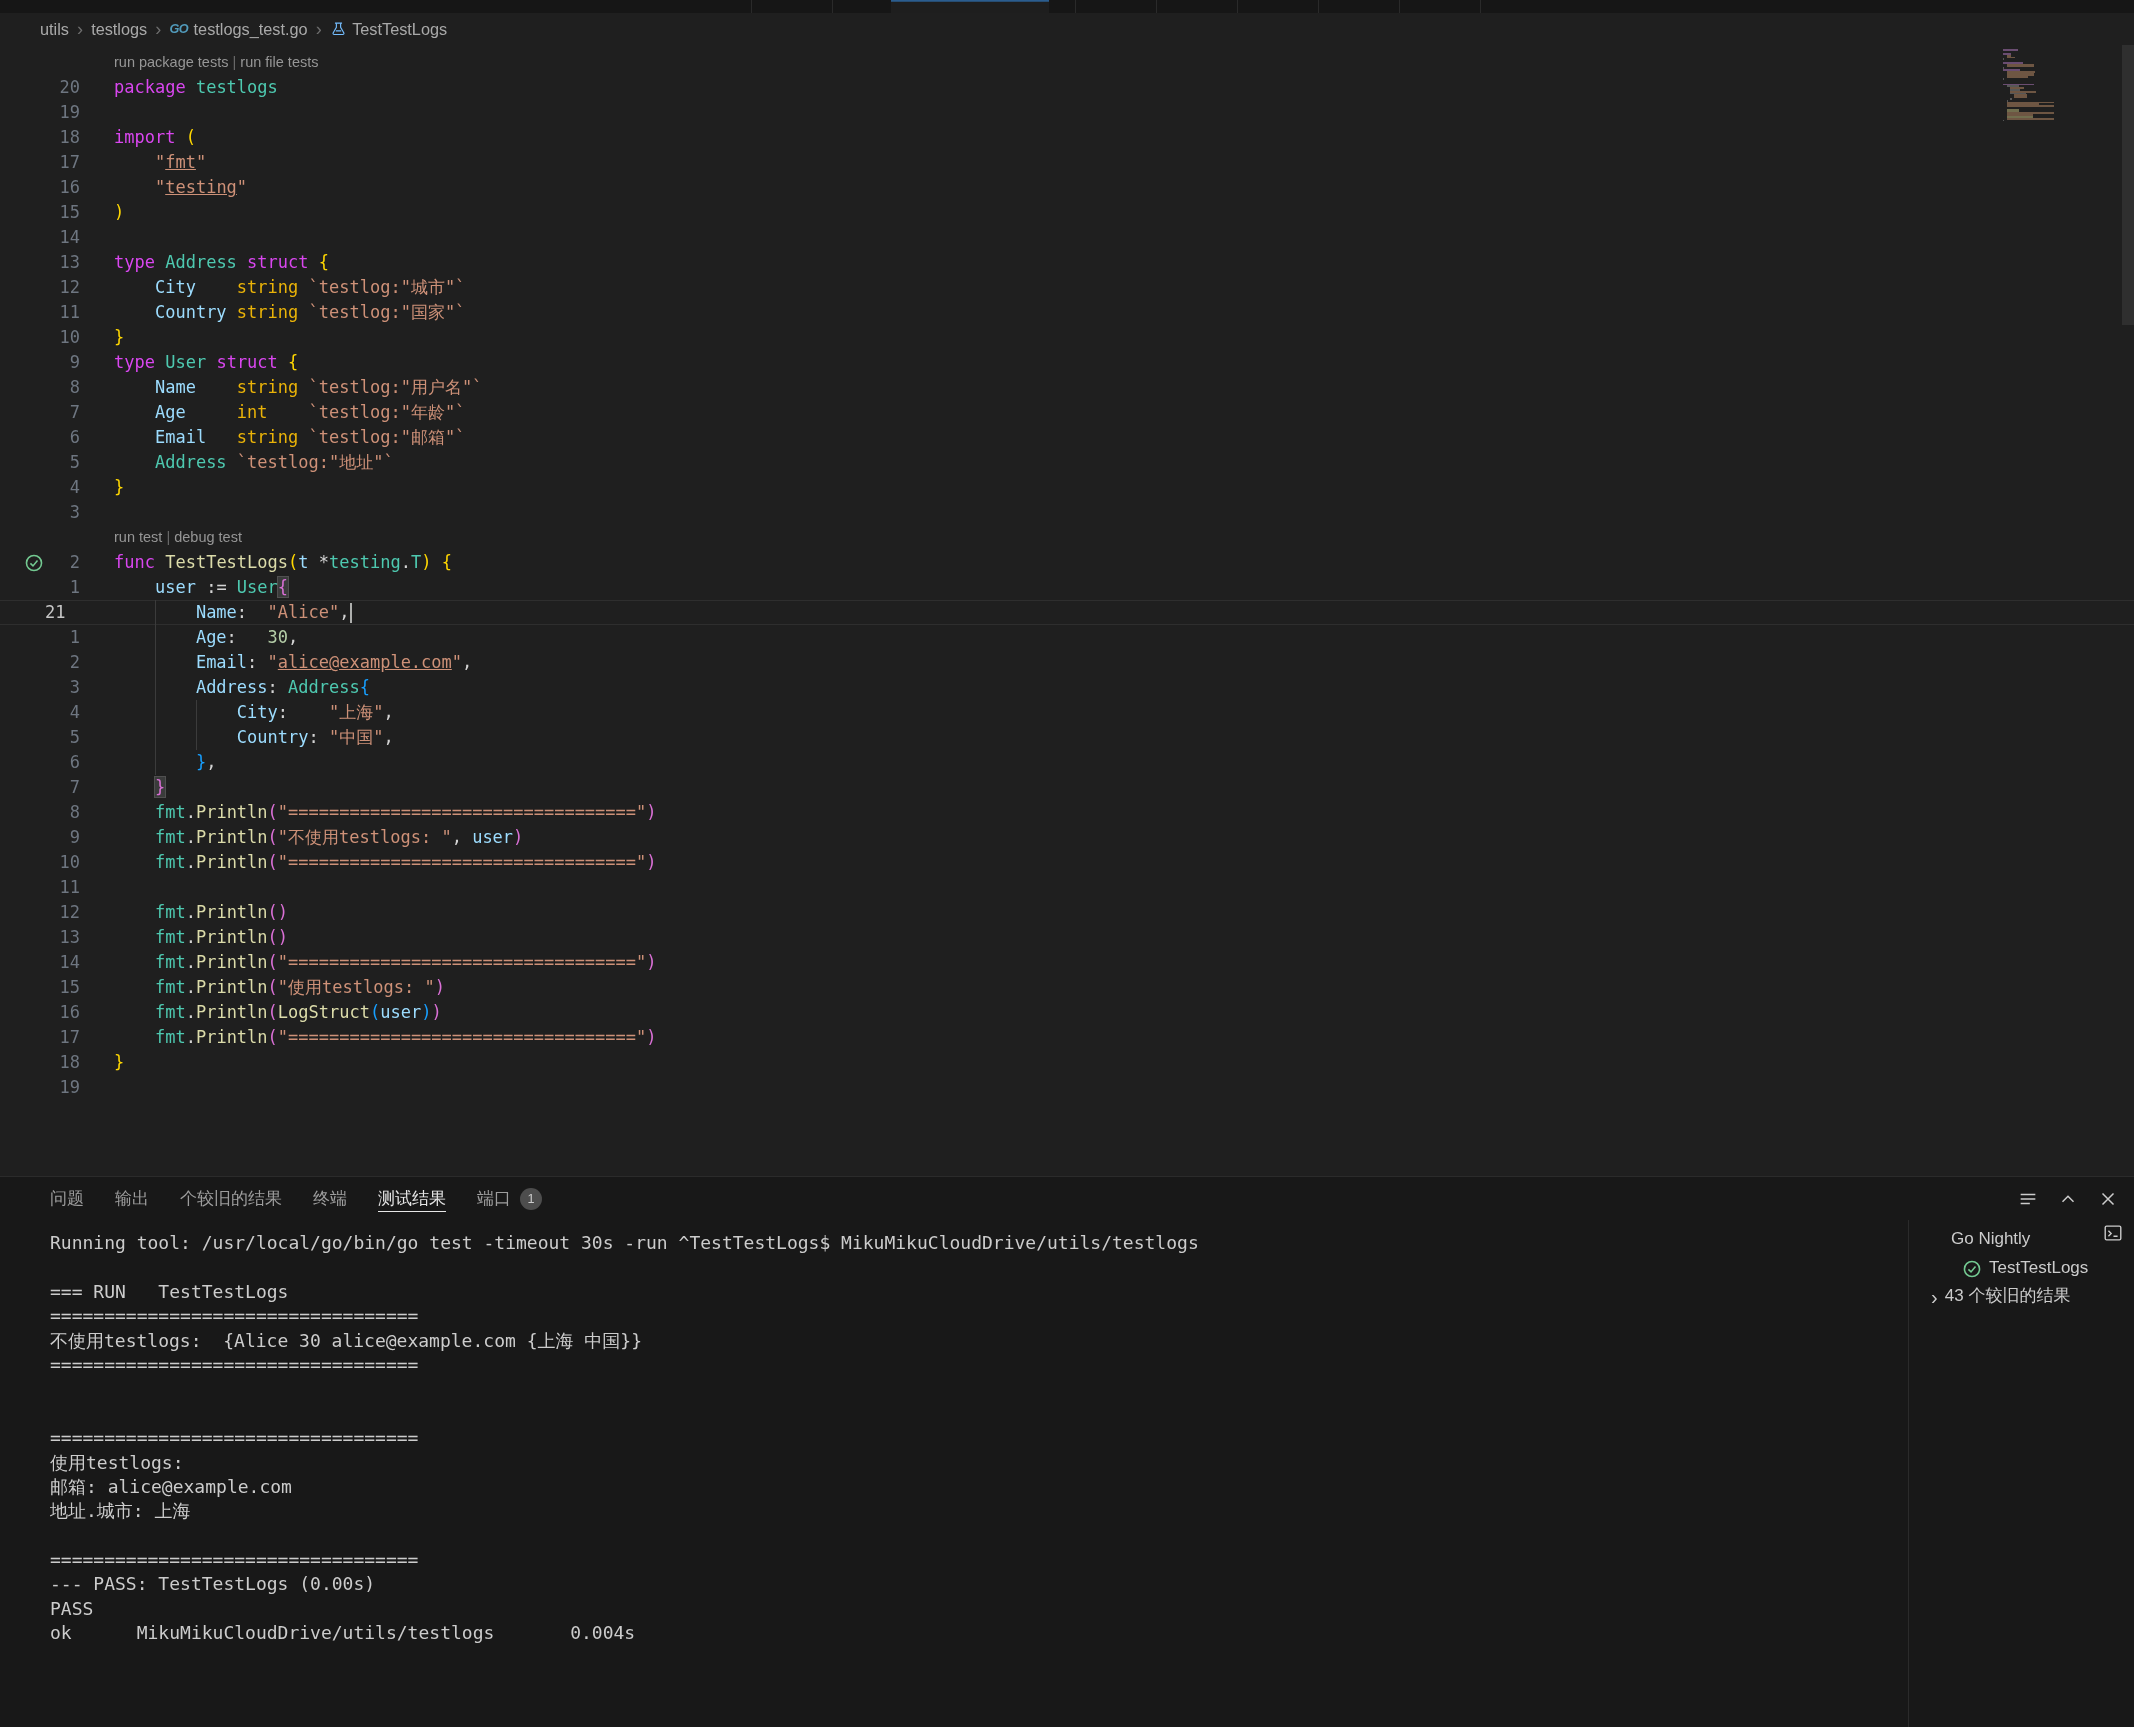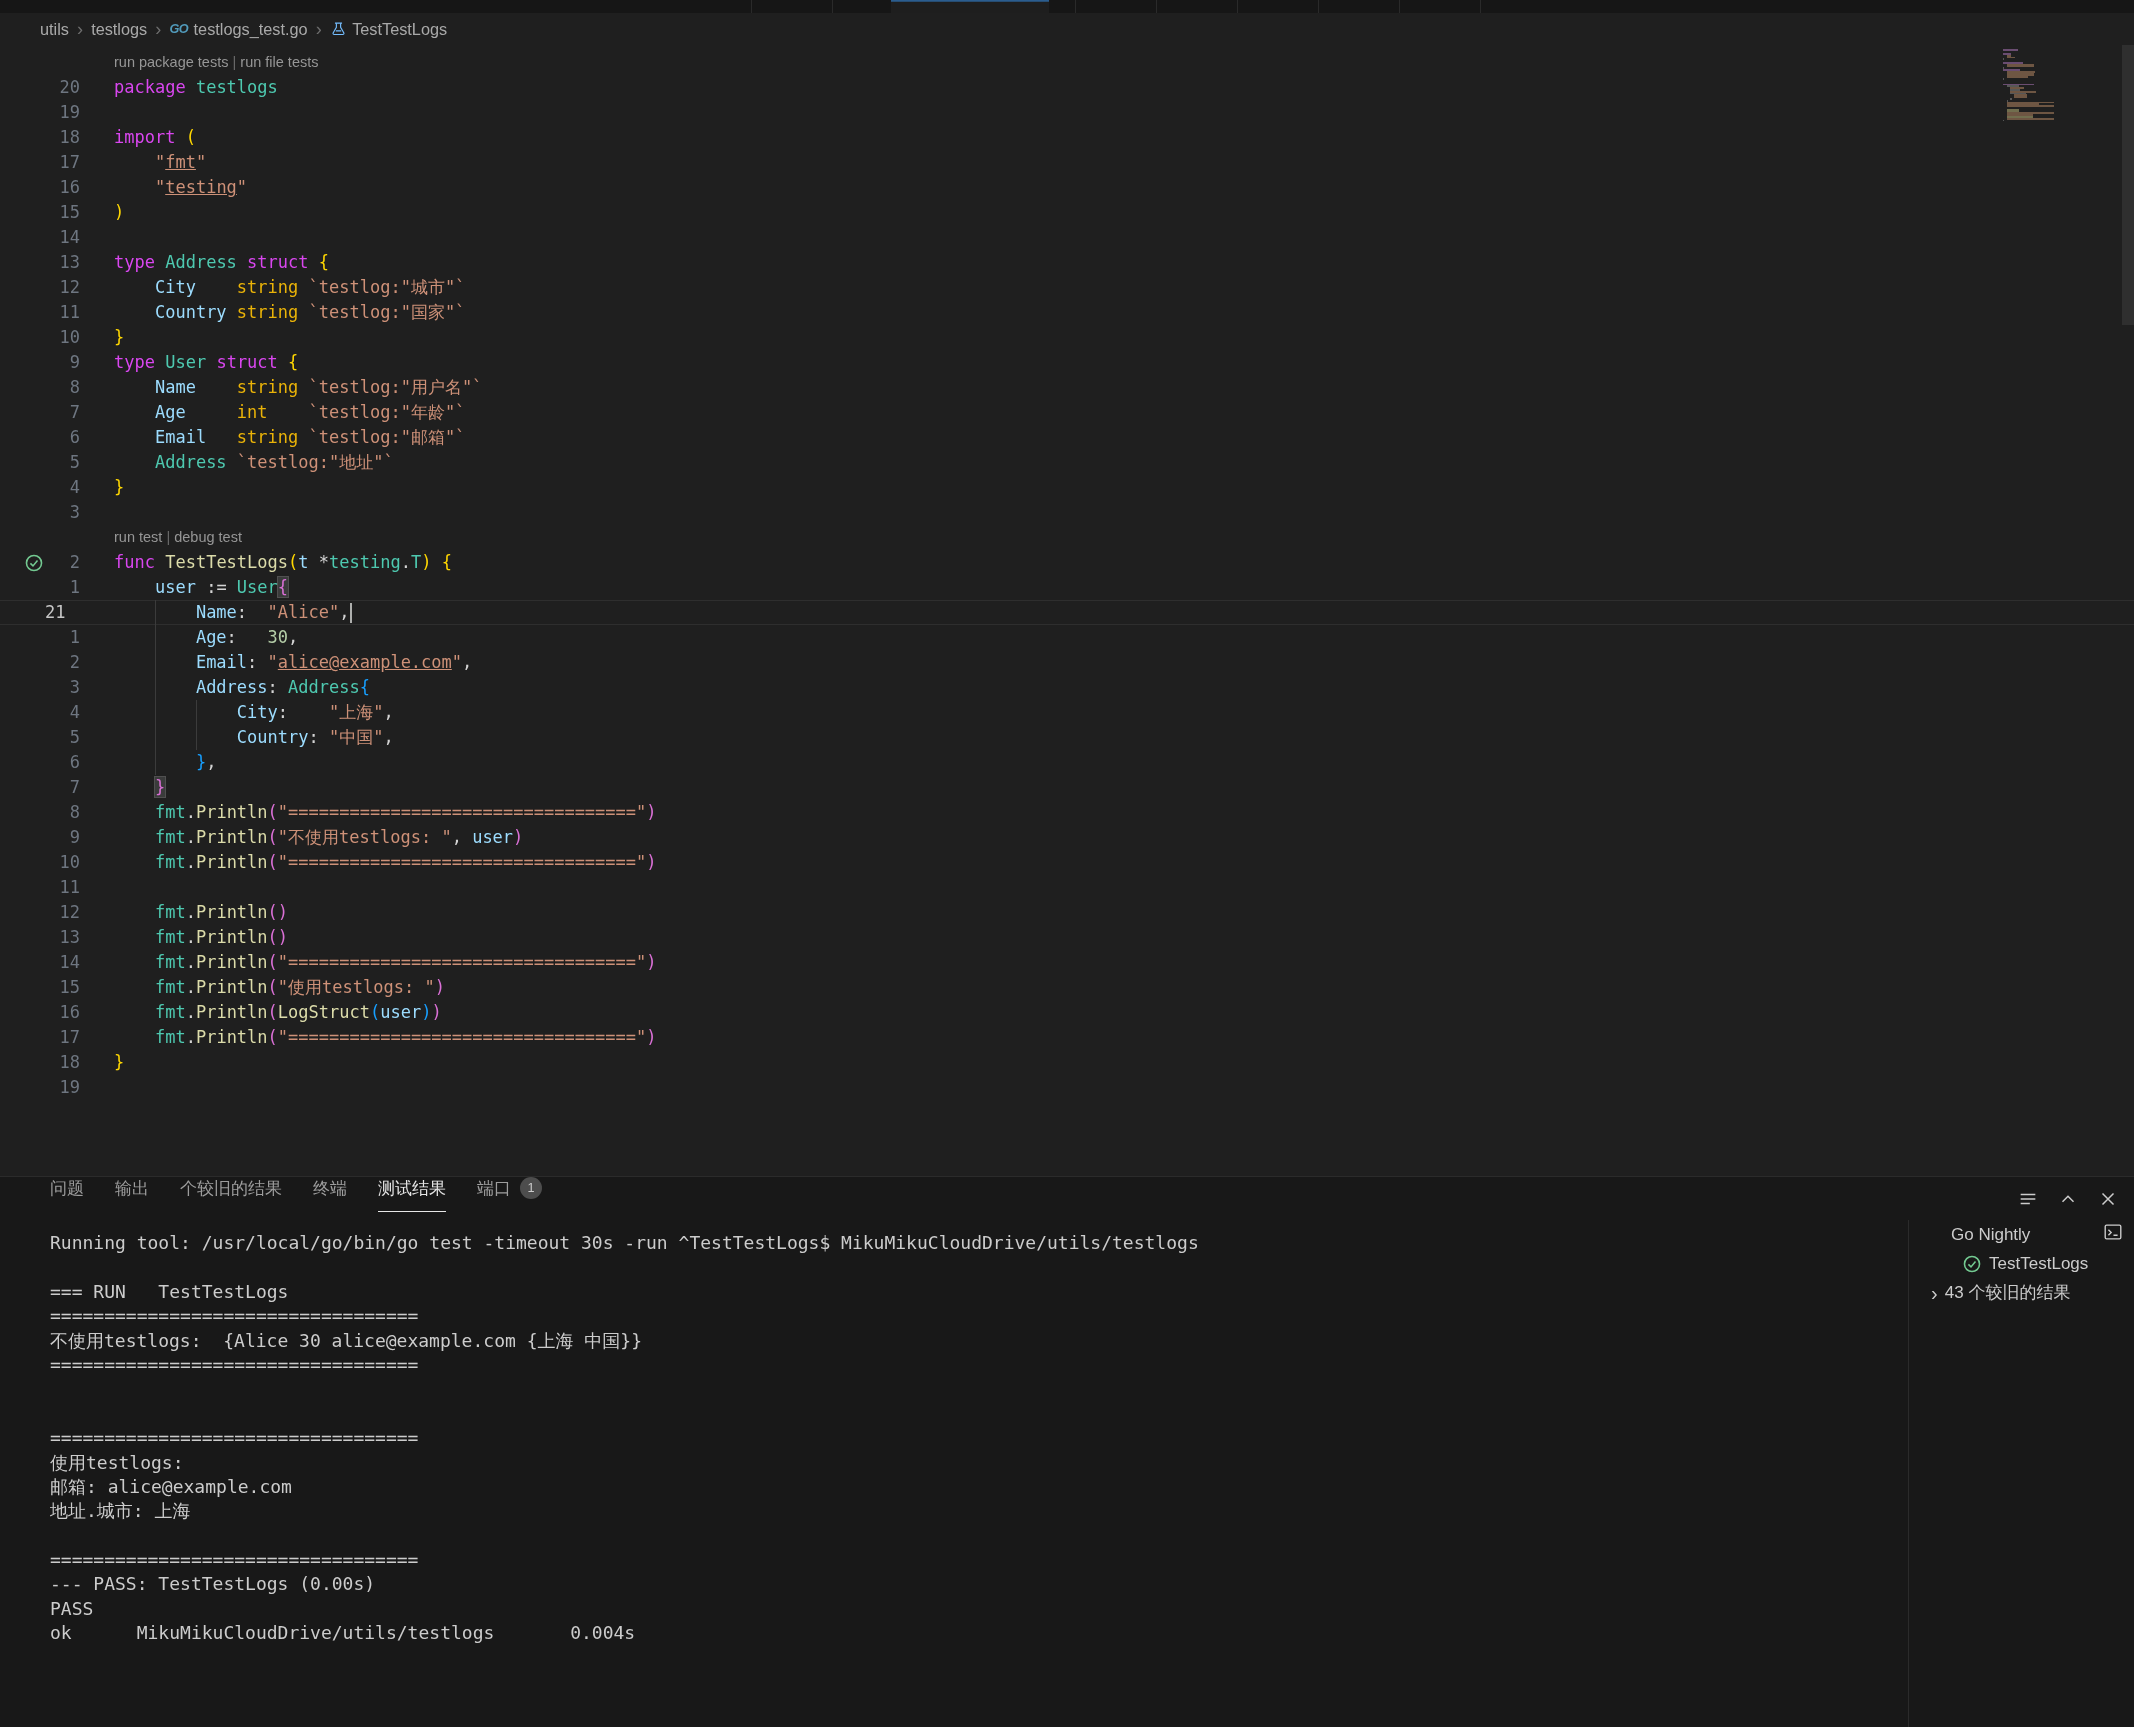--- a/index.html
+++ b/index.html
@@ -49,35 +49,35 @@
   .bm{background:rgba(90,93,94,.45);outline:0.9px solid rgba(140,140,140,.45)}
 
   .minimap{position:absolute;top:2.7px;left:2003px;width:63px}
   .mm-line{height:1.8px;opacity:.5}
   .editor-scrollbar{position:absolute;top:0;right:0;width:12.7px;height:280px;background:rgba(121,121,121,.18)}
 
   
   .panel{position:absolute;top:1176px;left:0;right:0;bottom:0;background:#181818;border-top:0.9px solid #2b2b2b}
   .panel-tabs{position:absolute;top:0;left:0;right:0;height:43px;display:flex;align-items:center;padding-left:50px}
   #panel-tabs-items{display:flex;gap:31px;align-items:center}
-  .ptab{position:relative;color:#9d9d9d;font-size:17px;cursor:pointer;display:flex;height:43px}
+  .ptab{position:relative;color:#9d9d9d;font-size:17px;cursor:pointer;display:flex;align-items:center;height:43px}
   .ptab.active{color:#e7e7e7}
   .ptab.active::after{content:"";position:absolute;left:0;right:0;bottom:8.1px;height:0.9px;background:#e7e7e7}
   .badge{margin-left:9px;min-width:22px;height:22px;border-radius:11px;background:#4d4d4d;color:#cccccc;
     font-size:12.7px;display:flex;align-items:center;justify-content:center}
   .panel-actions{position:absolute;right:16.3px;top:0;height:43px;display:flex;align-items:center;gap:18px}
   .panel-actions .icon{width:22px;height:22px;cursor:pointer;display:inline-flex}
 
   .panel-output{position:absolute;left:0;top:43px;right:227px;bottom:0;padding:11px 0 0 50px;
     font-family:"DejaVu Sans Mono","Liberation Mono",monospace;font-size:18px;color:#cccccc;overflow:hidden}
   .out-line{white-space:pre;line-height:24.4px;height:24.4px}
 
   
   .results{position:absolute;right:0;top:43px;width:226px;bottom:0;border-left:0.9px solid #2b2b2b;color:#cccccc;font-size:17px}
-  .res-row{display:flex;align-items:center;height:29px;cursor:pointer}
+  .res-row{display:flex;align-items:flex-end;height:29px;cursor:pointer}
   .res-profile{padding:0 11px 0 42px}
   .res-profile .label{flex:1}
   .res-test{padding-left:54px;gap:8.1px}
   .res-older{padding-left:22px;gap:7.2px}
   .res-older .chev{font-size:20px;color:#cccccc;line-height:1}
   .check-sm{display:inline-flex}
 </style>
 </head>
 <body>
 

